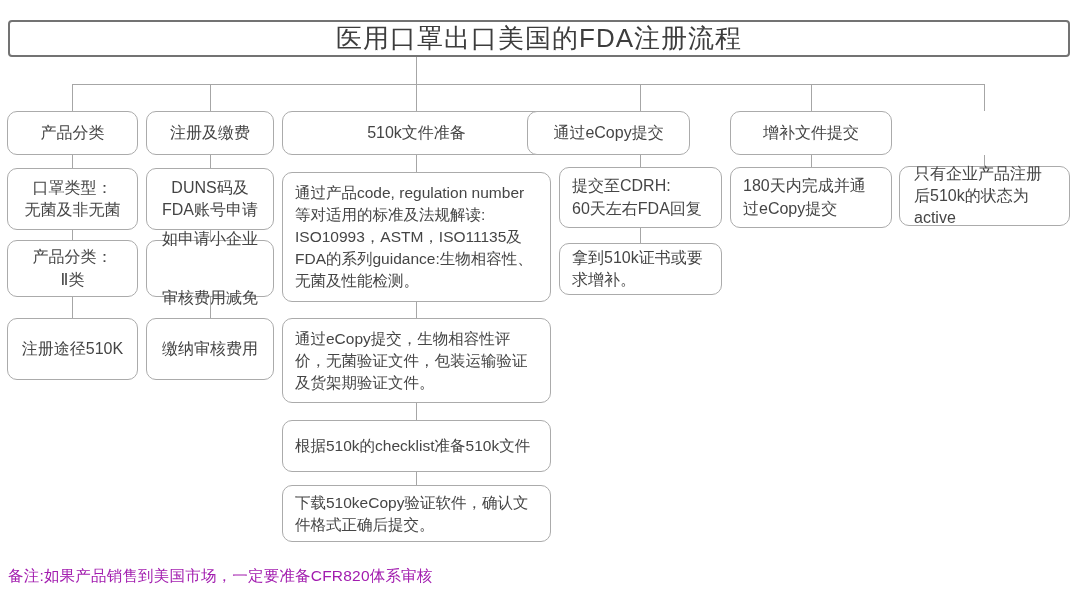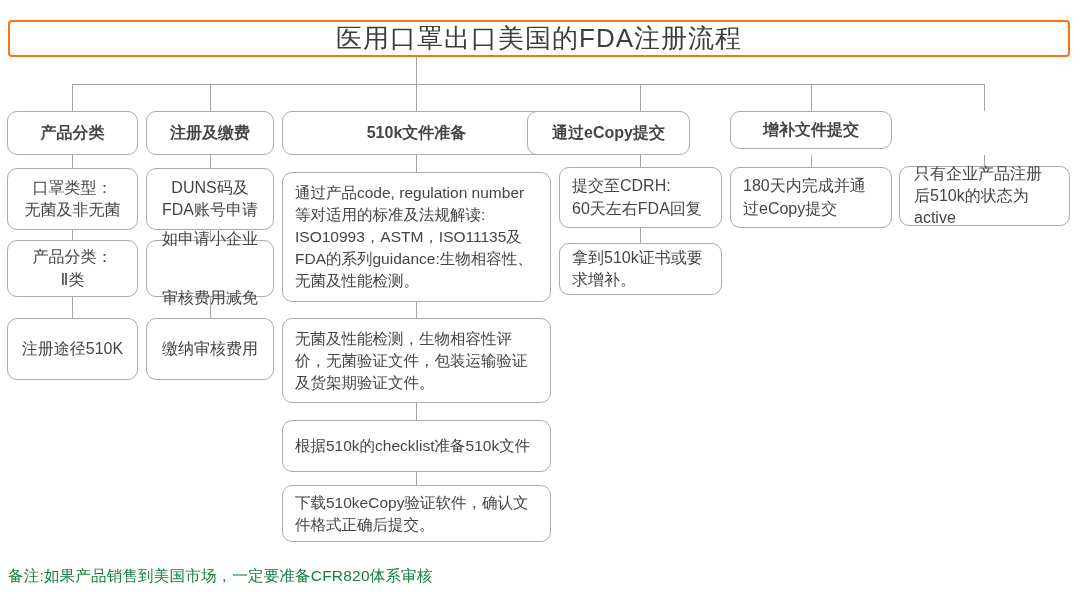--- a/index.html
+++ b/index.html
@@ -2,38 +2,38 @@
 <html><head>
 <meta charset="utf-8">
 <style>
   html,body{margin:0;padding:0;background:#ffffff;}
   .canvas{
     position:relative;width:1080px;height:599px;background:#ffffff;overflow:hidden;
     font-family:"Liberation Sans","DejaVu Sans",sans-serif;color:#454545;
   }
   .title-box{
     position:absolute;left:8px;top:20px;width:1062px;height:37px;
-    border:2px solid #f97316;border-radius:4px;box-sizing:border-box;
+    border:2px solid #737373;border-radius:4px;box-sizing:border-box;
     display:flex;align-items:center;justify-content:center;
     font-size:26px;color:#3d3d3d;letter-spacing:1px;
   }
   .box{
     position:absolute;background:#fff;border:1px solid #ababab;border-radius:10px;
     box-sizing:border-box;display:flex;flex-direction:column;justify-content:center;
     font-size:16px;line-height:1.38;color:#454545;
   }
   .center{align-items:center;text-align:center;padding:2px 4px;}
-  .head{align-items:center;text-align:center;font-size:16px;font-weight:bold;}
+  .head{align-items:center;text-align:center;font-size:16px;}
   .left{align-items:flex-start;text-align:left;padding:6px 12px;}
   .small{font-size:15.5px;line-height:1.42;}
   .vline,.hline{position:absolute;background:#a6a6a6;}
   .vline{width:1px;}
   .hline{height:1px;}
   .note{
-    position:absolute;left:8px;top:566px;font-size:15.5px;color:#15803d;
+    position:absolute;left:8px;top:566px;font-size:15.5px;color:#a21caf;
     letter-spacing:0.2px;
   }
 </style>
 </head>
 <body>
 
 <div class="canvas">
 
   <div class="title-box">
     <span>医用口罩出口美国的FDA注册流程</span>
@@ -86,21 +86,21 @@
 
   <div class="box head" style="left:282px;top:111px;width:269px;height:44px;">
     <span>510k文件准备</span>
   </div>
   <div class="vline" style="left:416px;top:155px;height:17px;"></div>
   <div class="box left small" style="left:282px;top:172px;width:269px;height:130px;">
     <div>通过产品code, regulation number等对适用的标准及法规解读: ISO10993，ASTM，ISO11135及FDA的系列guidance:生物相容性、无菌及性能检测。</div>
   </div>
   <div class="vline" style="left:416px;top:302px;height:16px;"></div>
   <div class="box left small" style="left:282px;top:318px;width:269px;height:85px;">
-    <div>无菌及性能检测，生物相容性评价，无菌验证文件，包装运输验证及货架期验证文件。</div>
+    <div>通过eCopy提交，生物相容性评价，无菌验证文件，包装运输验证及货架期验证文件。</div>
   </div>
   <div class="vline" style="left:416px;top:403px;height:17px;"></div>
   <div class="box left small" style="left:282px;top:420px;width:269px;height:52px;">
     <div>根据510k的checklist准备510k文件</div>
   </div>
   <div class="vline" style="left:416px;top:472px;height:13px;"></div>
   <div class="box left small" style="left:282px;top:485px;width:269px;height:57px;">
     <div>下载510keCopy验证软件，确认文件格式正确后提交。</div>
   </div>
 
@@ -110,21 +110,21 @@
   <div class="vline" style="left:640px;top:155px;height:12px;"></div>
   <div class="box left" style="left:559px;top:167px;width:163px;height:61px;">
     <div>提交至CDRH:</div>
     <div>60天左右FDA回复</div>
   </div>
   <div class="vline" style="left:640px;top:228px;height:15px;"></div>
   <div class="box left" style="left:559px;top:243px;width:163px;height:52px;">
     <div>拿到510k证书或要求增补。</div>
   </div>
 
-  <div class="box head" style="left:730px;top:111px;width:162px;height:38px;">
+  <div class="box head" style="left:730px;top:111px;width:162px;height:44px;">
     <span>增补文件提交</span>
   </div>
   <div class="vline" style="left:811px;top:155px;height:12px;"></div>
   <div class="box left" style="left:730px;top:167px;width:162px;height:61px;">
     <div>180天内完成并通过eCopy提交</div>
   </div>
 
   <div class="vline" style="left:984px;top:155px;height:11px;"></div>
   <div class="box left" style="left:899px;top:166px;width:171px;height:60px;padding:5px 14px;">
     <div>只有企业产品注册后510k的状态为active</div>

